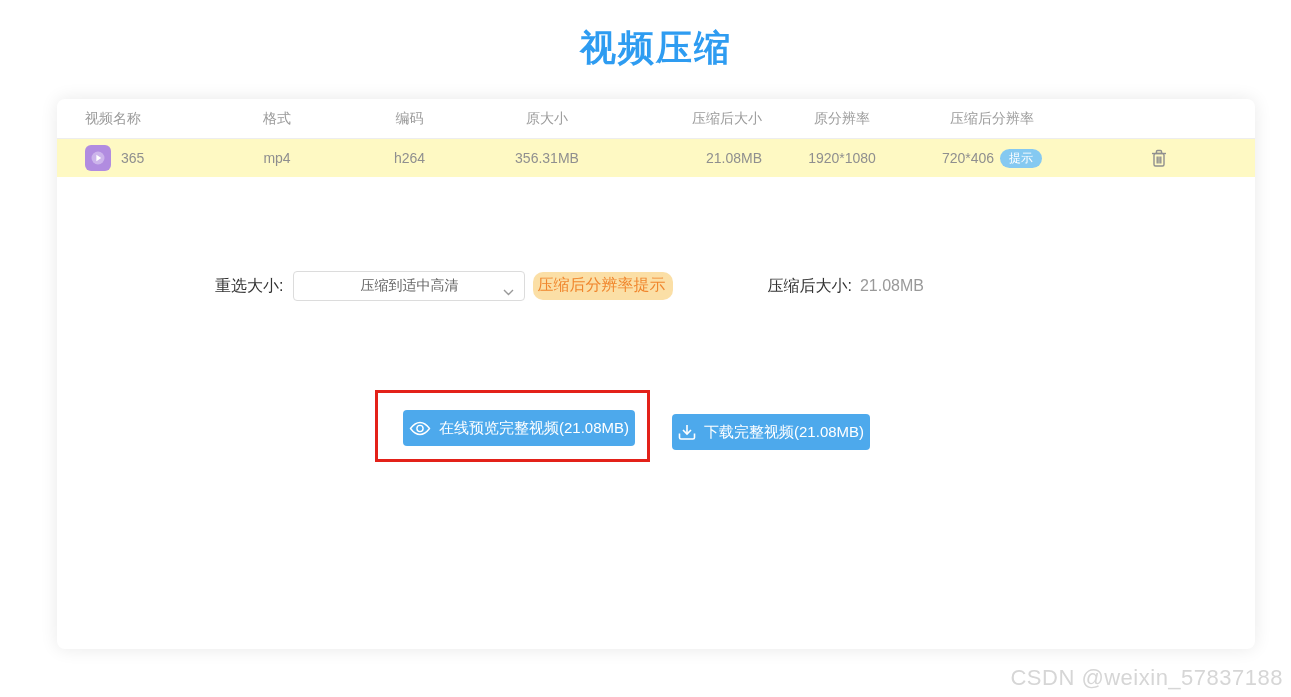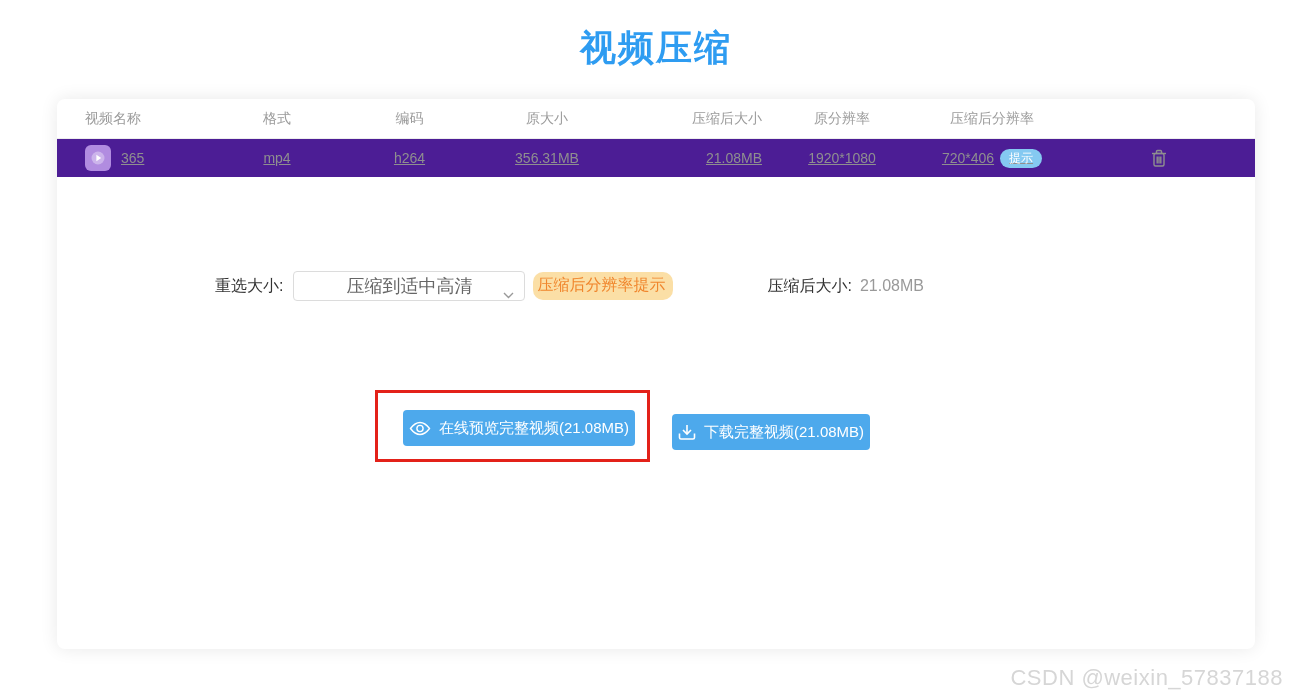--- a/index.html
+++ b/index.html
@@ -35,24 +35,23 @@
     height: 40px;
     margin-top: 23px;
     border-bottom: 1px solid #ededed;
     color: #9b9b9b;
     font-size: 14px;
   }
   .tbl-row {
     display: flex;
     align-items: center;
     height: 38px;
-    background: #4c1d95;
+    background: #fef9c3;
     color: #8f8f8f;
     font-size: 14px;
-    text-decoration: underline;
   }
   .col-name { flex: 0 0 160px; text-align: left; padding-left: 28px; display: flex; align-items: center; }
   .col-format { flex: 0 0 120px; text-align: center; }
   .col-codec { flex: 0 0 145px; text-align: center; }
   .col-osize { flex: 0 0 130px; text-align: center; }
   .col-csize { flex: 0 0 150px; text-align: right; }
   .col-ores { flex: 0 0 160px; text-align: center; }
   .col-cres { flex: 0 0 140px; text-align: center; display: flex; align-items: center; justify-content: center; }
   .col-action { flex: 1 1 auto; text-align: center; }
   .tbl-header .col-name, .tbl-header .col-cres { display: block; }
@@ -87,21 +86,21 @@
   .resize-label { font-size: 16px; color: #333333; margin-right: 10px; }
   .size-select {
     width: 232px; height: 30px;
     border: 1px solid #dcdcdc;
     border-radius: 4px;
     background: #ffffff;
     display: flex;
     align-items: center;
     justify-content: center;
     position: relative;
-    font-size: 18px;
+    font-size: 14px;
     color: #666666;
     cursor: pointer;
   }
   .size-select .chev { position: absolute; right: 10px; top: 11px; }
   .orange-pill {
     margin-left: 8px;
     padding: 3px 8px 4px 4px;
     background: #fbdfa6;
     color: #f0862d;
     border-radius: 10px;

